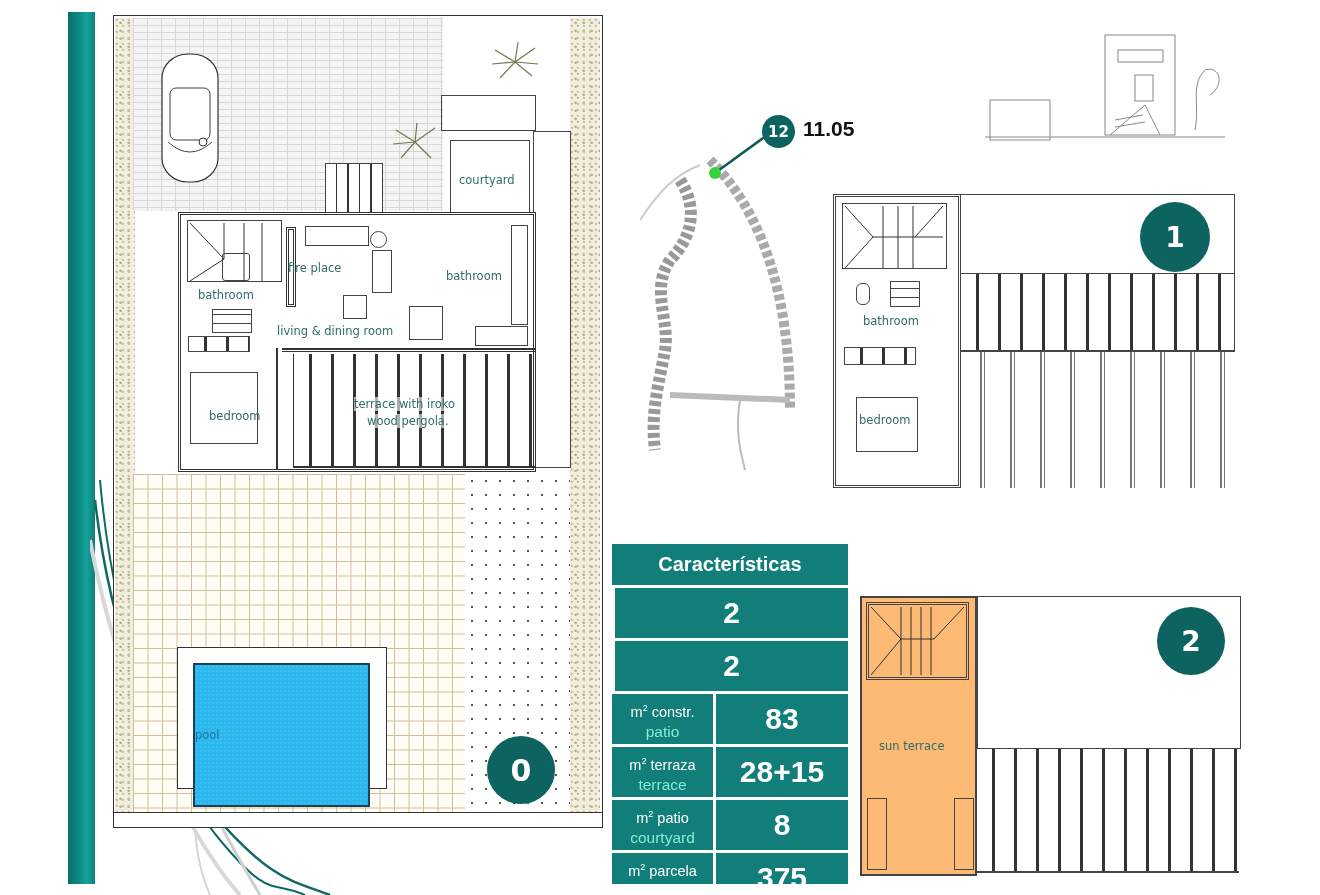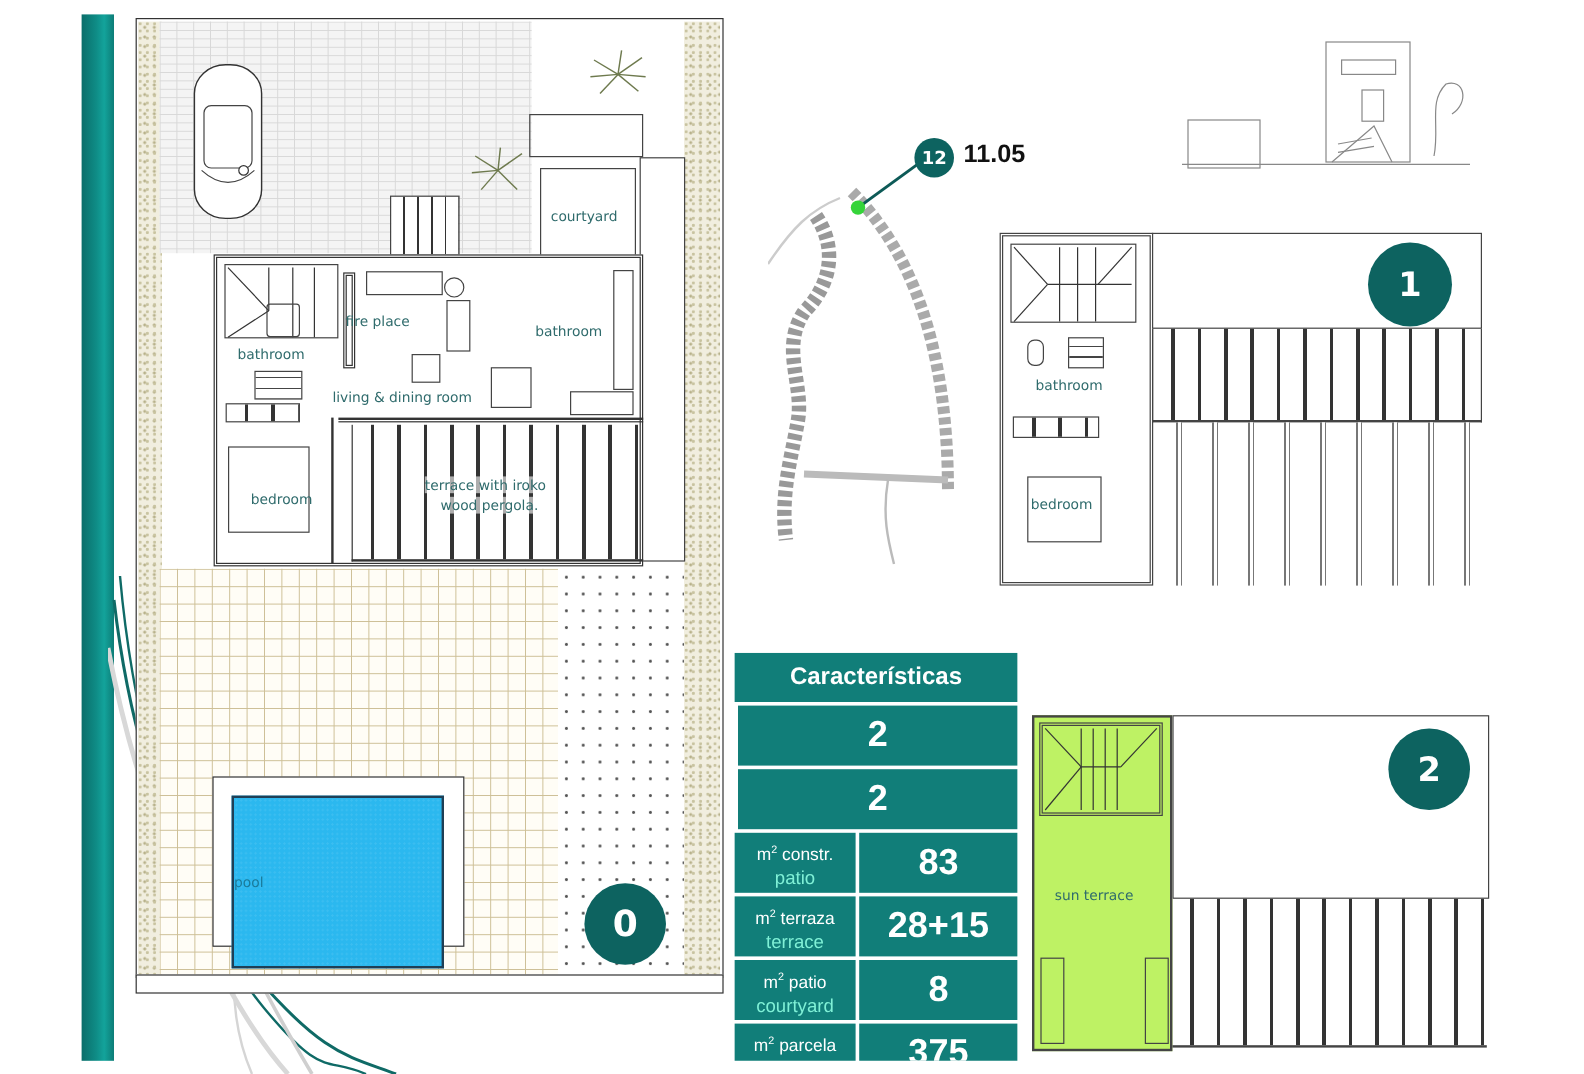--- a/index.html
+++ b/index.html
@@ -205,21 +205,21 @@
   <div class="abs pergola" style="left:8px;top:150px;width:72px;height:18px;border:1px solid #444;"></div>
   <div class="abs thin" style="left:20px;top:200px;width:62px;height:55px;"></div>
   <span class="lbl" style="left:27px;top:117px;">bathroom</span>
   <span class="lbl" style="left:23px;top:216px;">bedroom</span>
 </div>
 <div class="abs" style="left:960px;top:194px;width:275px;height:80px;border:1.2px solid #444;background:#fff;"></div>
 <div class="abs pergola" style="left:960px;top:274px;width:275px;height:78px;border-left:1px solid #444;border-right:1px solid #444;border-bottom:2px solid #444;"></div>
 <div class="abs pergola-light" style="left:960px;top:352px;width:272px;height:136px;"></div>
 <div class="badge" style="left:1140px;top:202px;width:70px;height:70px;font-size:28px;">1</div>
 
-<div class="abs" style="left:860px;top:596px;width:117px;height:280px;border:2px solid #444;background:#bef264;">
+<div class="abs" style="left:860px;top:596px;width:117px;height:280px;border:2px solid #444;background:#fdba74;">
   <div class="abs" style="left:4px;top:4px;width:103px;height:78px;border:3px double #444;">
     <svg width="97" height="72">
         <line x1="2" y1="2" x2="32" y2="34" stroke="#333"></line>
         <line x1="2" y1="70" x2="32" y2="34" stroke="#333"></line>
         <line x1="32" y1="34" x2="65" y2="34" stroke="#333"></line>
         <line x1="95" y1="2" x2="65" y2="34" stroke="#333"></line>
         <line x1="32" y1="2" x2="32" y2="70" stroke="#333"></line>
         <line x1="42" y1="2" x2="42" y2="70" stroke="#333"></line>
         <line x1="52" y1="2" x2="52" y2="70" stroke="#333"></line>
         <line x1="62" y1="2" x2="62" y2="70" stroke="#333"></line>

